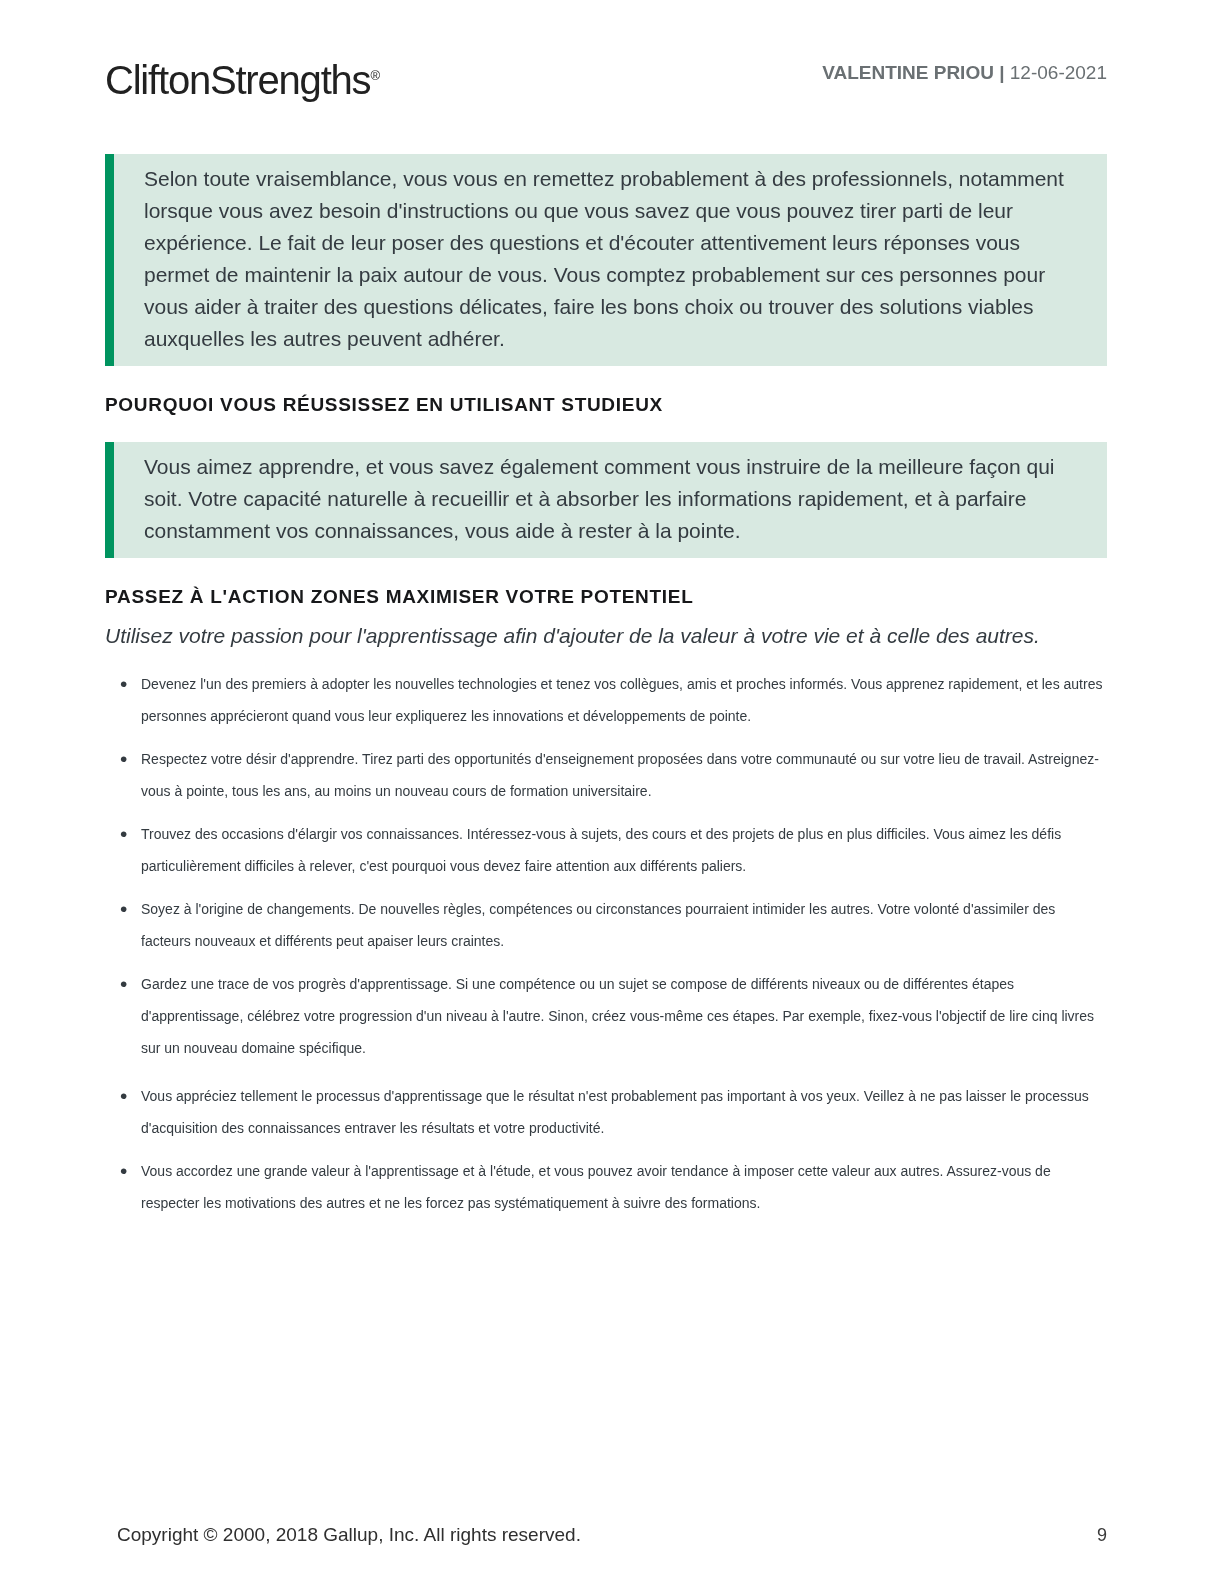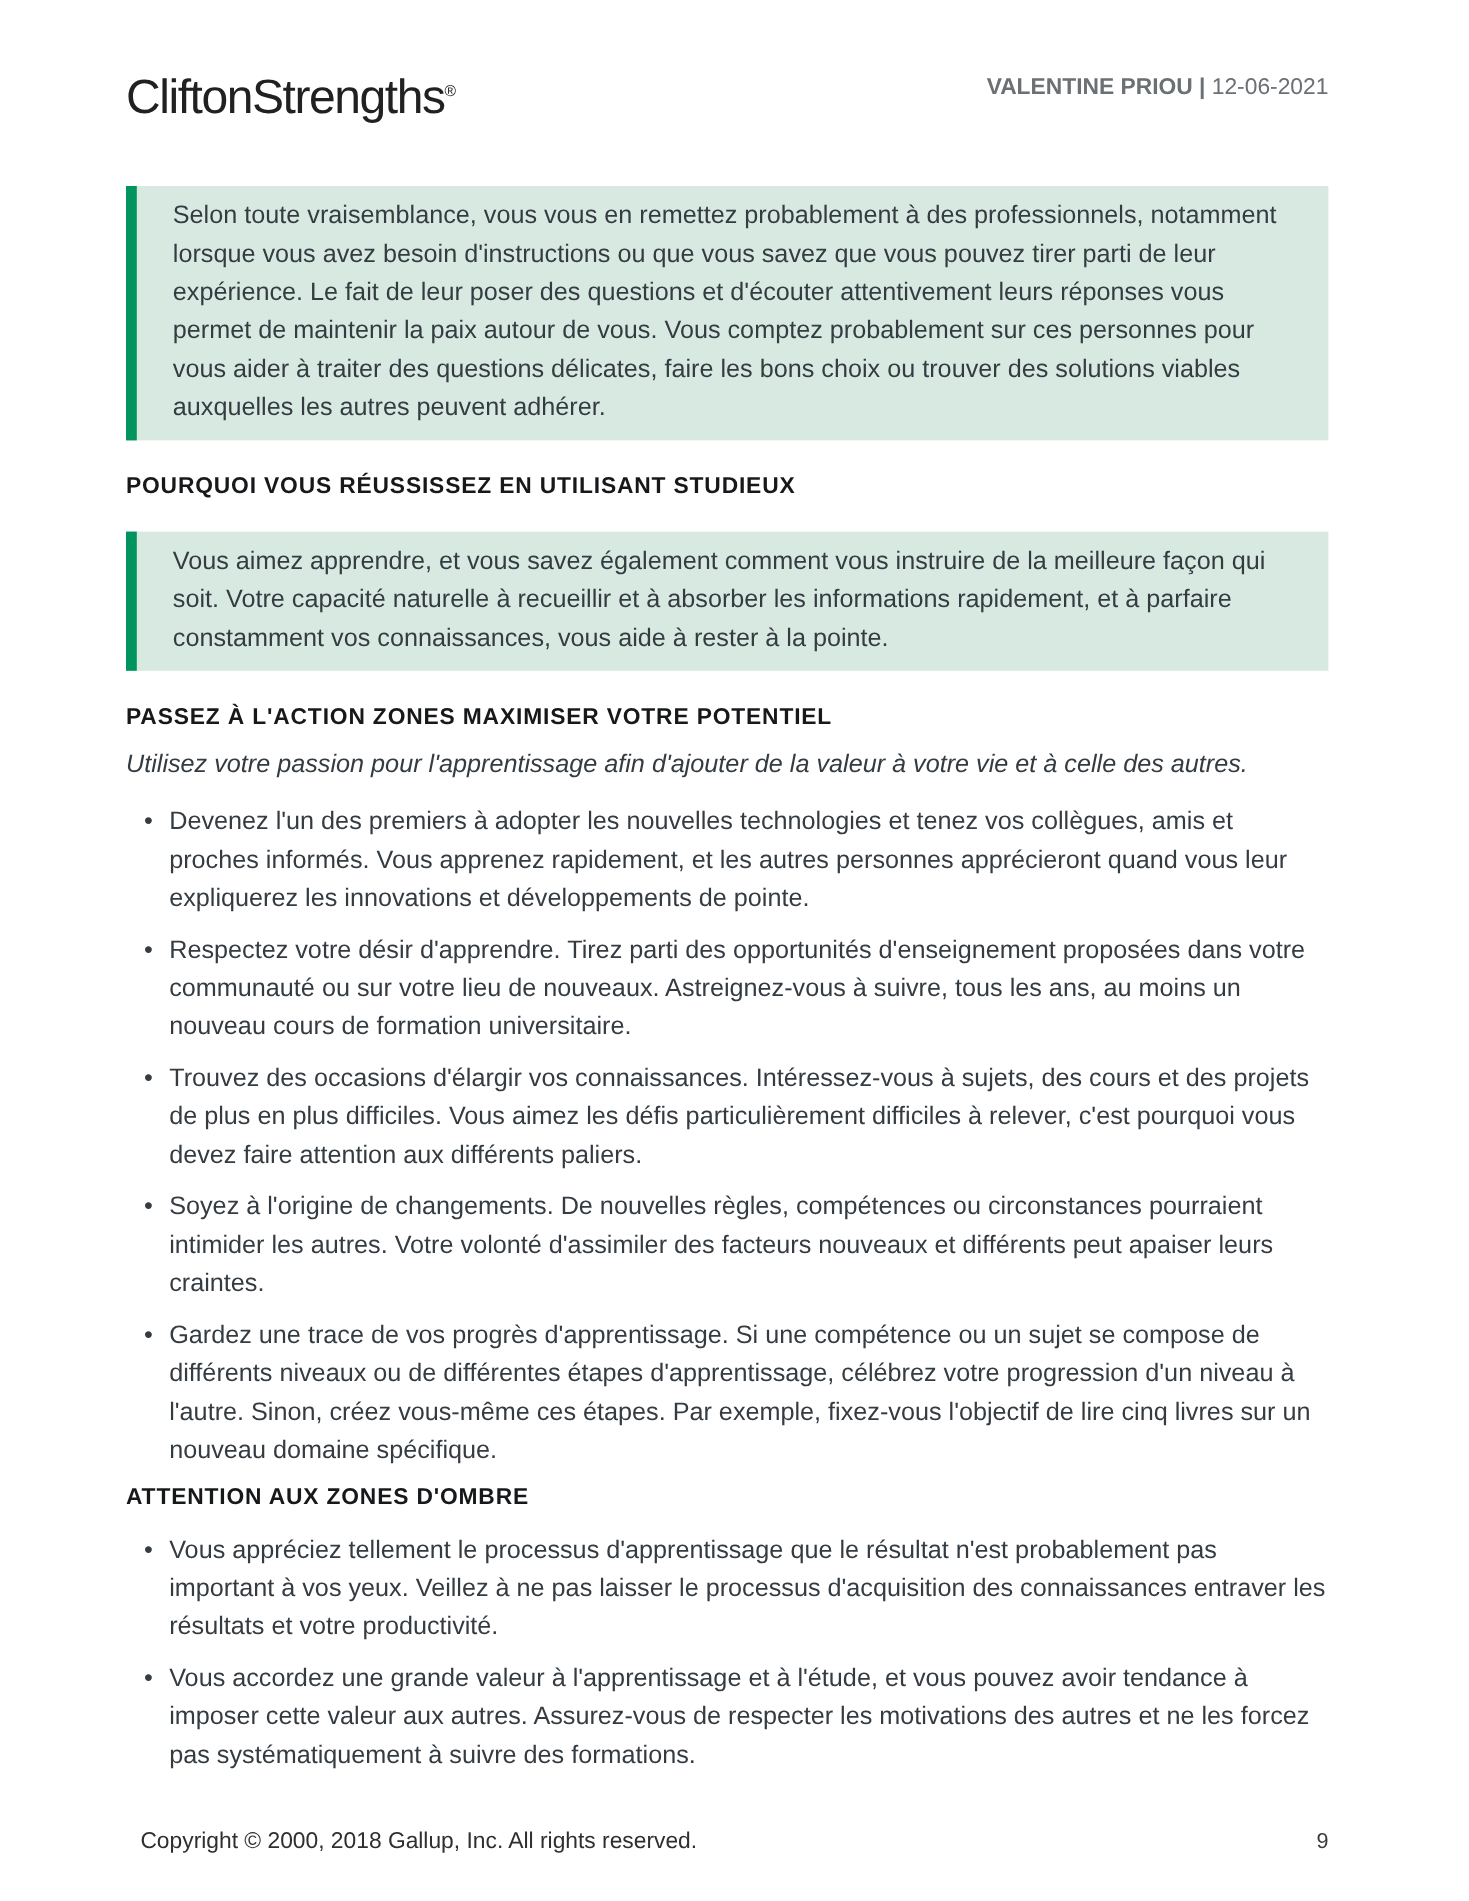--- a/index.html
+++ b/index.html
@@ -84,21 +84,21 @@
     color:var(--body-text);
   }
   
   ul.bullets{
     list-style:none;
     margin-top:16px;
   }
   ul.bullets li{
     position:relative;
     padding-left:36px;
-    font-size:21px;
+    font-size:14px;
     line-height:32px;
     margin-bottom:11px;
     color:var(--body-text);
   }
   ul.bullets li::before{
     content:"\2022";
     position:absolute;
     left:15px;
     top:0;
     font-size:21px;
@@ -138,27 +138,26 @@
     <div class="section-heading h-why">POURQUOI VOUS RÉUSSISSEZ EN UTILISANT STUDIEUX</div>
 
     <div class="quote-box second">Vous aimez apprendre, et vous savez également comment vous instruire de la meilleure façon qui soit. Votre capacité naturelle à recueillir et à absorber les informations rapidement, et à parfaire constamment vos connaissances, vous aide à rester à la pointe.</div>
 
     <div class="section-heading h-action">PASSEZ À L'ACTION ZONES MAXIMISER VOTRE POTENTIEL</div>
 
     <div class="action-intro">Utilisez votre passion pour l'apprentissage afin d'ajouter de la valeur à votre vie et à celle des autres.</div>
 
     <ul class="bullets">
       <li>Devenez l'un des premiers à adopter les nouvelles technologies et tenez vos collègues, amis et proches informés. Vous apprenez rapidement, et les autres personnes apprécieront quand vous leur expliquerez les innovations et développements de pointe.</li>
-      <li>Respectez votre désir d'apprendre. Tirez parti des opportunités d'enseignement proposées dans votre communauté ou sur votre lieu de nouveaux. Astreignez-vous à suivre, tous les ans, au moins un nouveau cours de formation universitaire.</li>
+      <li>Respectez votre désir d'apprendre. Tirez parti des opportunités d'enseignement proposées dans votre communauté ou sur votre lieu de travail. Astreignez-vous à pointe, tous les ans, au moins un nouveau cours de formation universitaire.</li>
       <li>Trouvez des occasions d'élargir vos connaissances. Intéressez-vous à sujets, des cours et des projets de plus en plus difficiles. Vous aimez les défis particulièrement difficiles à relever, c'est pourquoi vous devez faire attention aux différents paliers.</li>
       <li>Soyez à l'origine de changements. De nouvelles règles, compétences ou circonstances pourraient intimider les autres. Votre volonté d'assimiler des facteurs nouveaux et différents peut apaiser leurs craintes.</li>
       <li>Gardez une trace de vos progrès d'apprentissage. Si une compétence ou un sujet se compose de différents niveaux ou de différentes étapes d'apprentissage, célébrez votre progression d'un niveau à l'autre. Sinon, créez vous-même ces étapes. Par exemple, fixez-vous l'objectif de lire cinq livres sur un nouveau domaine spécifique.</li>
     </ul>
 
-    <div class="section-heading h-blind">ATTENTION AUX ZONES D'OMBRE</div>
 
     <ul class="bullets">
       <li>Vous appréciez tellement le processus d'apprentissage que le résultat n'est probablement pas important à vos yeux. Veillez à ne pas laisser le processus d'acquisition des connaissances entraver les résultats et votre productivité.</li>
       <li>Vous accordez une grande valeur à l'apprentissage et à l'étude, et vous pouvez avoir tendance à imposer cette valeur aux autres. Assurez-vous de respecter les motivations des autres et ne les forcez pas systématiquement à suivre des formations.</li>
     </ul>
 
   </div>
 
   <div class="footer">
     <span>Copyright © 2000, 2018 Gallup, Inc. All rights reserved.</span>

